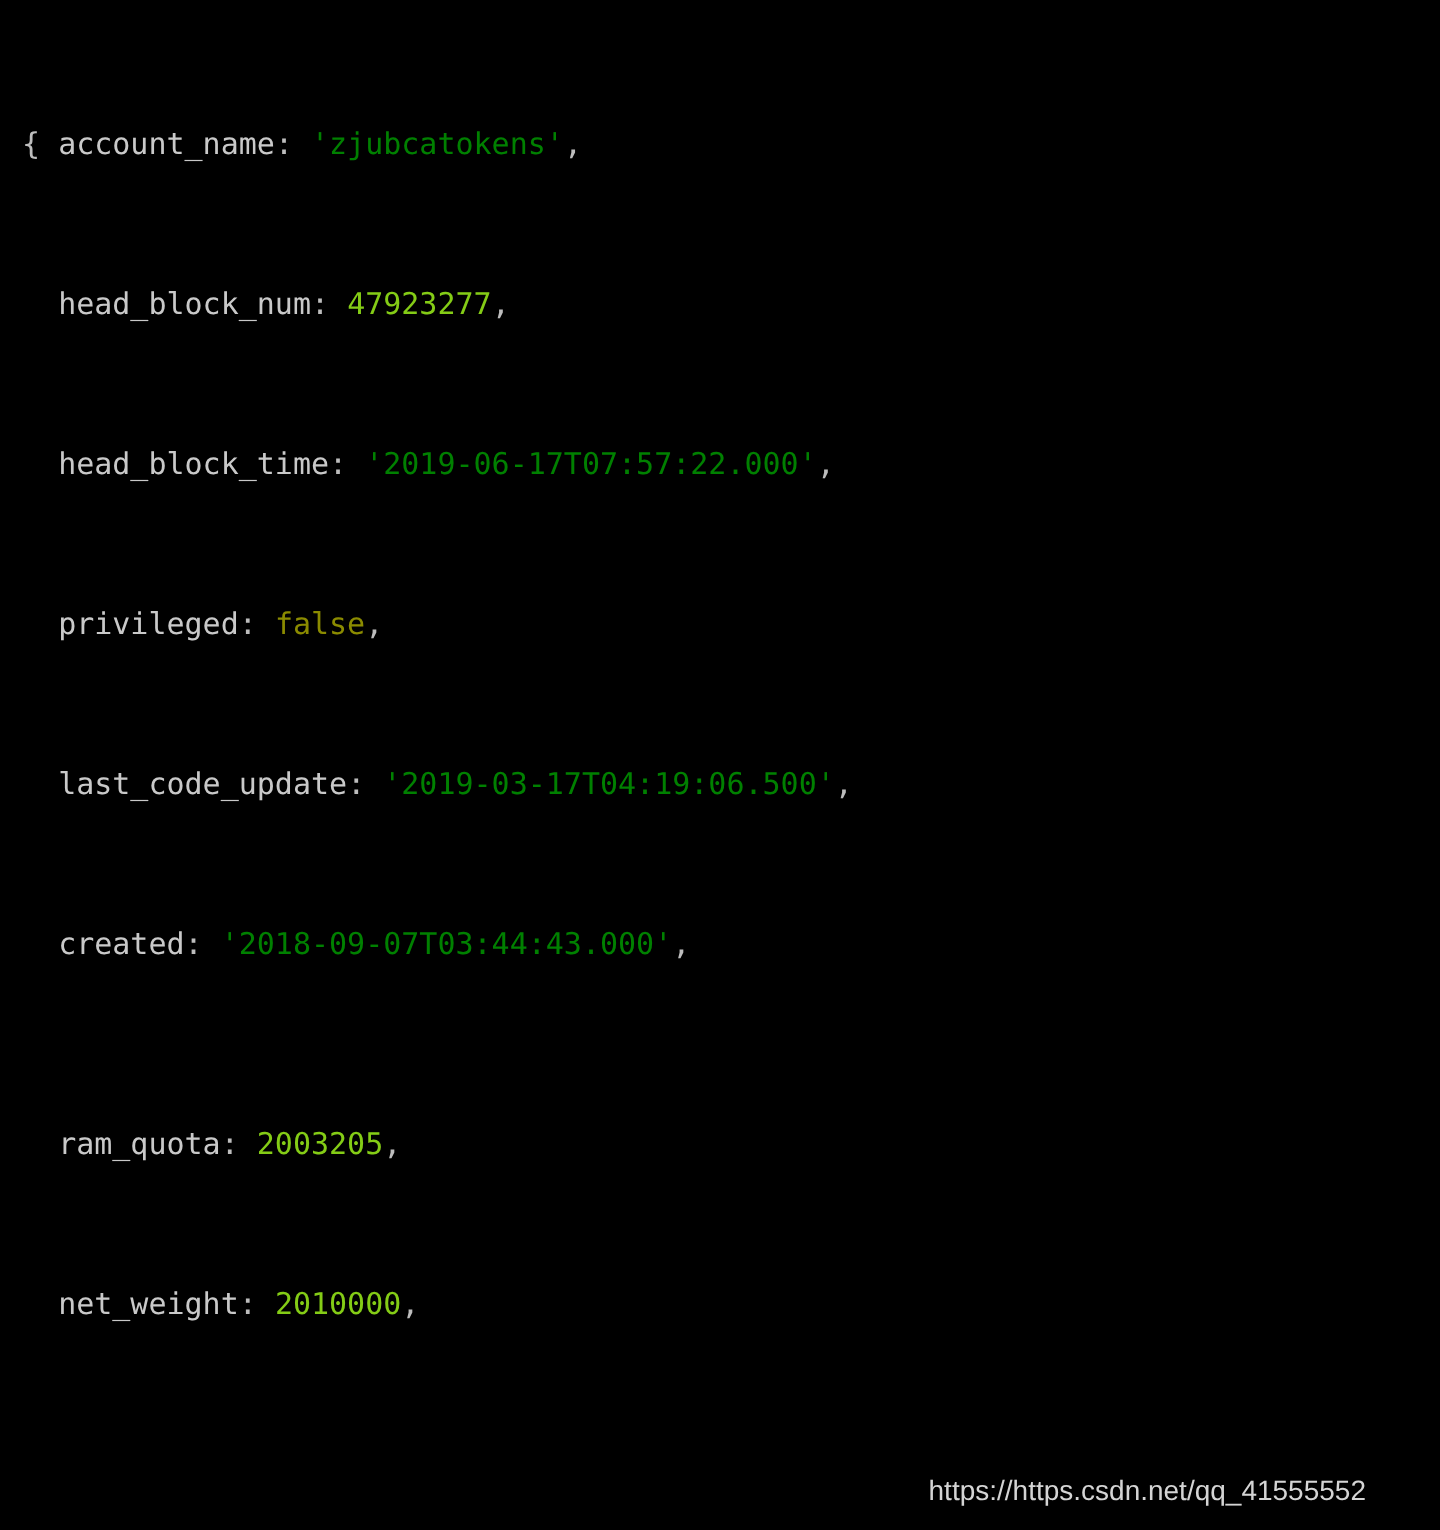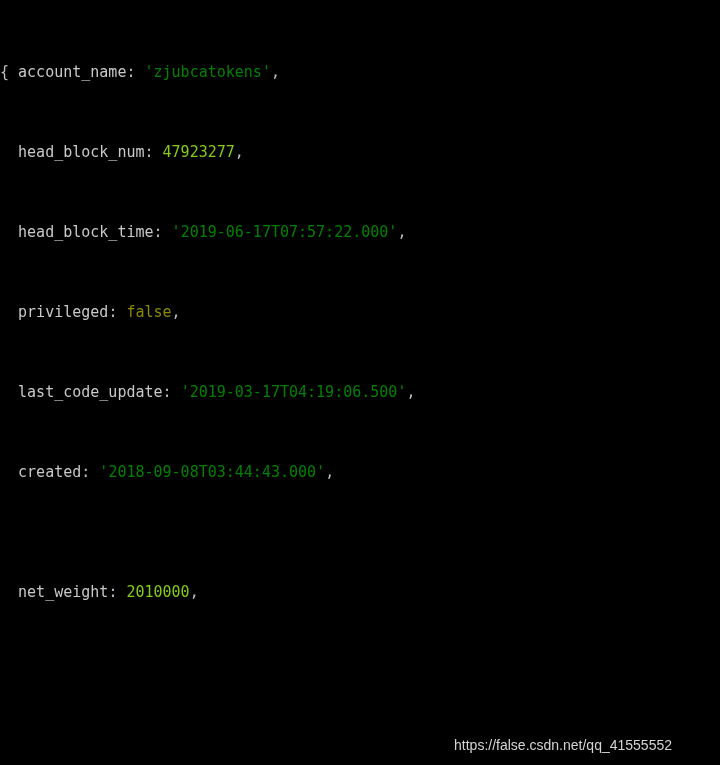--- a/index.html
+++ b/index.html
@@ -11,20 +11,21 @@
   #terminal {
     position: relative;
     width: 680px;
     height: 765px;
     background: #000000;
     overflow: hidden;
     font-family: "DejaVu Sans Mono", "Liberation Mono", monospace;
     font-size: 15px;
     line-height: 20px;
     letter-spacing: 0px;
+    margin-left: 11px;
   }
   #output {
     position: absolute;
     top: 0;
     left: 0;
     padding: 2px 0 0 0;
     white-space: pre;
     font-family: "DejaVu Sans Mono", "Liberation Mono", monospace;
     font-size: 15px;
     line-height: 20px;
@@ -63,23 +64,24 @@
     <div class="line"><span class="punc">{ </span><span class="key">account_name</span><span class="punc">: </span><span class="str">'<span>zjubcatokens</span>'</span><span class="punc">,</span></div>
 
     <div class="line"><span class="punc">  </span><span class="key">head_block_num</span><span class="punc">: </span><span class="num">47923277</span><span class="punc">,</span></div>
 
     <div class="line"><span class="punc">  </span><span class="key">head_block_time</span><span class="punc">: </span><span class="str">'<span>2019-06-17T07:57:22.000</span>'</span><span class="punc">,</span></div>
 
     <div class="line"><span class="punc">  </span><span class="key">privileged</span><span class="punc">: </span><span class="bool">false</span><span class="punc">,</span></div>
 
     <div class="line"><span class="punc">  </span><span class="key">last_code_update</span><span class="punc">: </span><span class="str">'<span>2019-03-17T04:19:06.500</span>'</span><span class="punc">,</span></div>
 
-    <div class="line"><span class="punc">  </span><span class="key">created</span><span class="punc">: </span><span class="str">'<span>2018-09-08T03:44:43.000</span>'</span><span class="punc">,</span></div>
+    <div class="line"><span class="punc">  </span><span class="key">created</span><span class="punc">: </span><span class="str">'<span>2018-09-07T03:44:43.000</span>'</span><span class="punc">,</span></div>
 
 
+    <div class="line"><span class="punc">  </span><span class="key">ram_quota</span><span class="punc">: </span><span class="num">2003205</span><span class="punc">,</span></div>
 
     <div class="line"><span class="punc">  </span><span class="key">net_weight</span><span class="punc">: </span><span class="num">2010000</span><span class="punc">,</span></div>
 
     
 
     
 
     
 
     
@@ -129,15 +131,15 @@
     
 
     
 
     
 
     
 
   </div>
 
-  <div id="watermark">https://false.csdn.net/qq_41555552</div>
+  <div id="watermark">https://https.csdn.net/qq_41555552</div>
 
 </div>
 
 </body></html>

